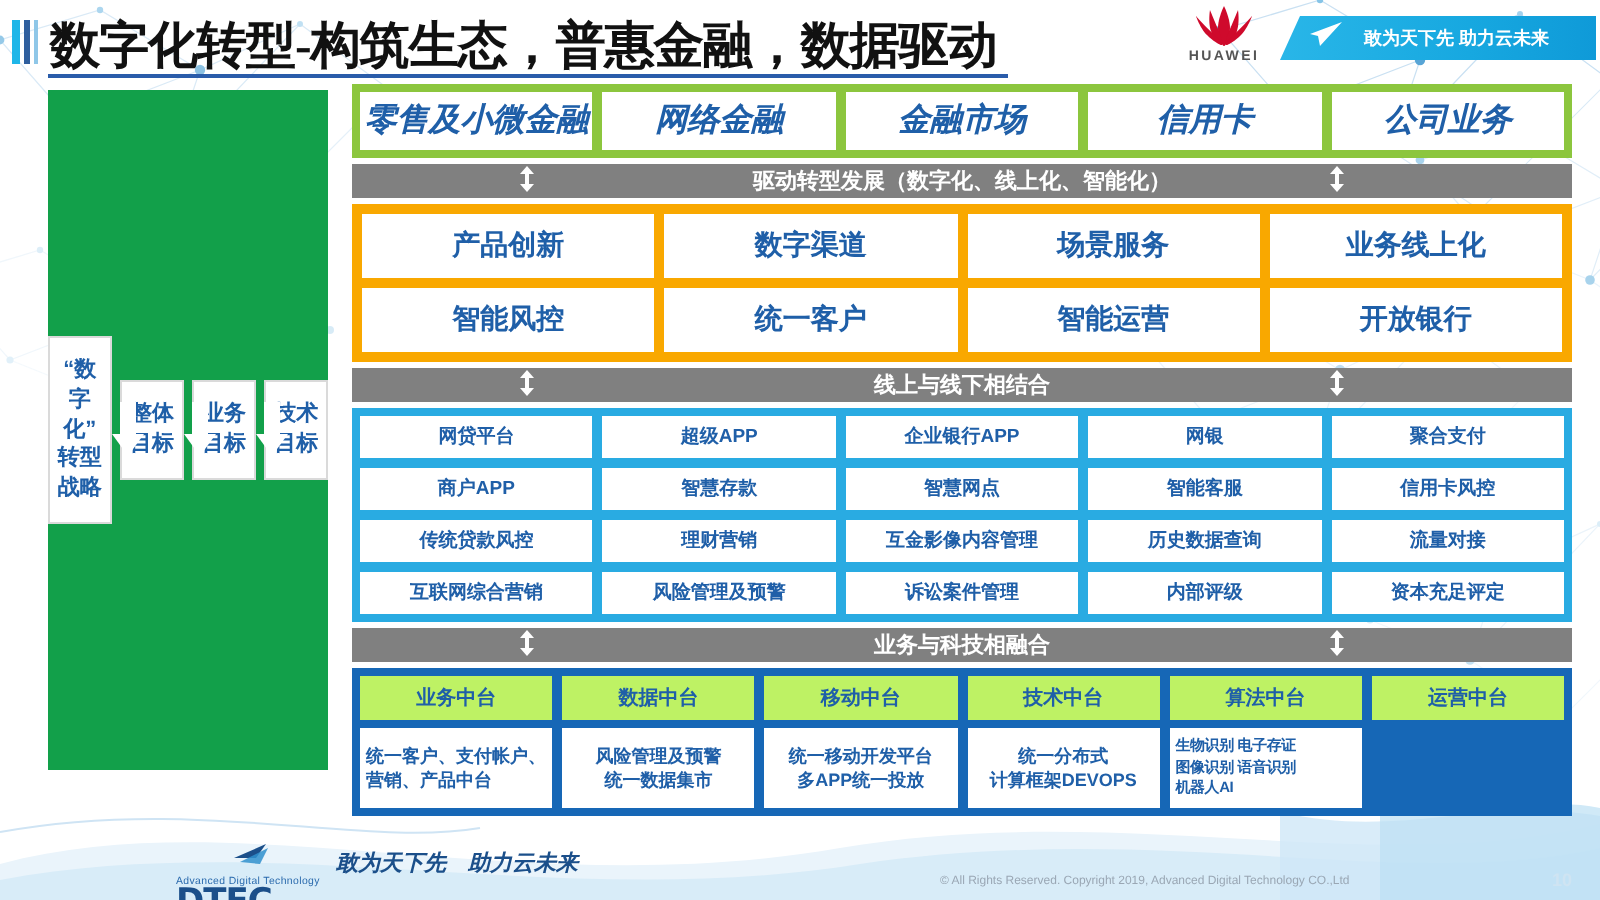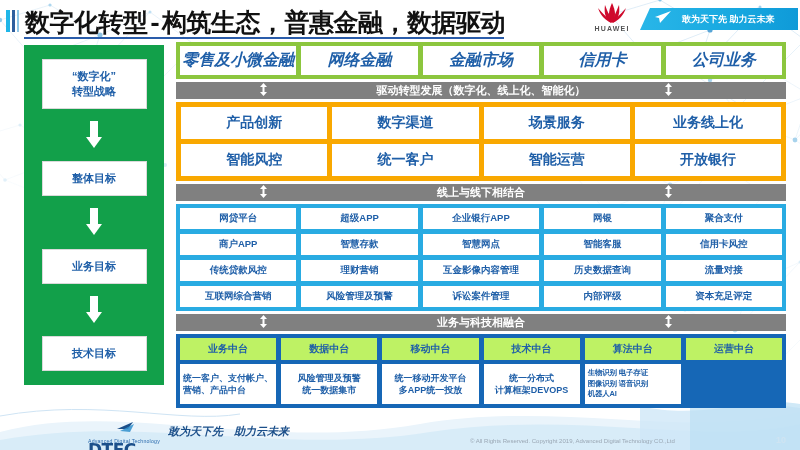--- a/index.html
+++ b/index.html
@@ -13,39 +13,39 @@
   
   .header{position:absolute;left:0;top:0;width:800px;height:40px;z-index:5;}
   .title-bars{position:absolute;left:6px;top:10px;display:flex;gap:2px;}
   .title-bars i{display:block;width:4px;height:22px;background:#1fb6e8;}
   .title-bars i.b2{background:#2f5f9e;width:3px;}
   .title-bars i.b3{background:#8fc7e8;width:2px;}
   .deck-title{
     position:absolute;left:25px;top:6px;
     font-size:25px;font-weight:bold;color:#111111;
     letter-spacing:-0.5px;white-space:nowrap;
-    font-family:Liberation Mono, monospace;
+    font-family:Liberation Serif, serif;
   }
   .title-underline{position:absolute;left:24px;top:37px;width:480px;height:2px;background:#2a5caa;}
   .hw-logo{position:absolute;left:586px;top:2px;width:52px;height:36px;text-align:center;}
   .hw-mark{width:40px;height:22px;margin:0 auto;position:relative;}
   .hw-text{font-size:7px;font-weight:bold;color:#555;letter-spacing:1.2px;margin-top:1px;}
   .hw-banner{
     position:absolute;left:640px;top:8px;width:158px;height:22px;
     background:linear-gradient(90deg,#29b6e8 0%,#17a8e0 60%,#0f9ad8 100%);
     clip-path:polygon(10px 0,158px 0,158px 22px,0 22px);
     display:flex;align-items:center;
   }
   .hw-banner .plane{margin-left:14px;}
   .hw-banner .btxt{color:#ffffff;font-size:9px;font-weight:bold;margin-left:10px;white-space:nowrap;}
   
   .stage{position:absolute;left:0;top:40px;width:800px;height:370px;z-index:4;}
   .sidebar{
     position:absolute;left:24px;top:5px;width:140px;height:340px;
-    background:#12a04a;display:flex;flex-direction:column;
+    background:#12a04a;display:flex;flex-direction:row;
     align-items:center;justify-content:space-between;padding:14px 0 14px 0;box-sizing:border-box;
   }
   .side-box{
     width:105px;background:#ffffff;border:1px solid #dadada;
     color:#1f5fa8;font-size:11px;font-weight:bold;text-align:center;
     padding:9px 2px;line-height:1.35;box-sizing:border-box;
   }
   .side-arrow{width:16px;height:28px;position:relative;}
   .side-arrow::before{content:"";position:absolute;left:4px;top:0;width:8px;height:17px;background:#ffffff;}
   .side-arrow::after{content:"";position:absolute;left:0;top:16px;width:0;height:0;

